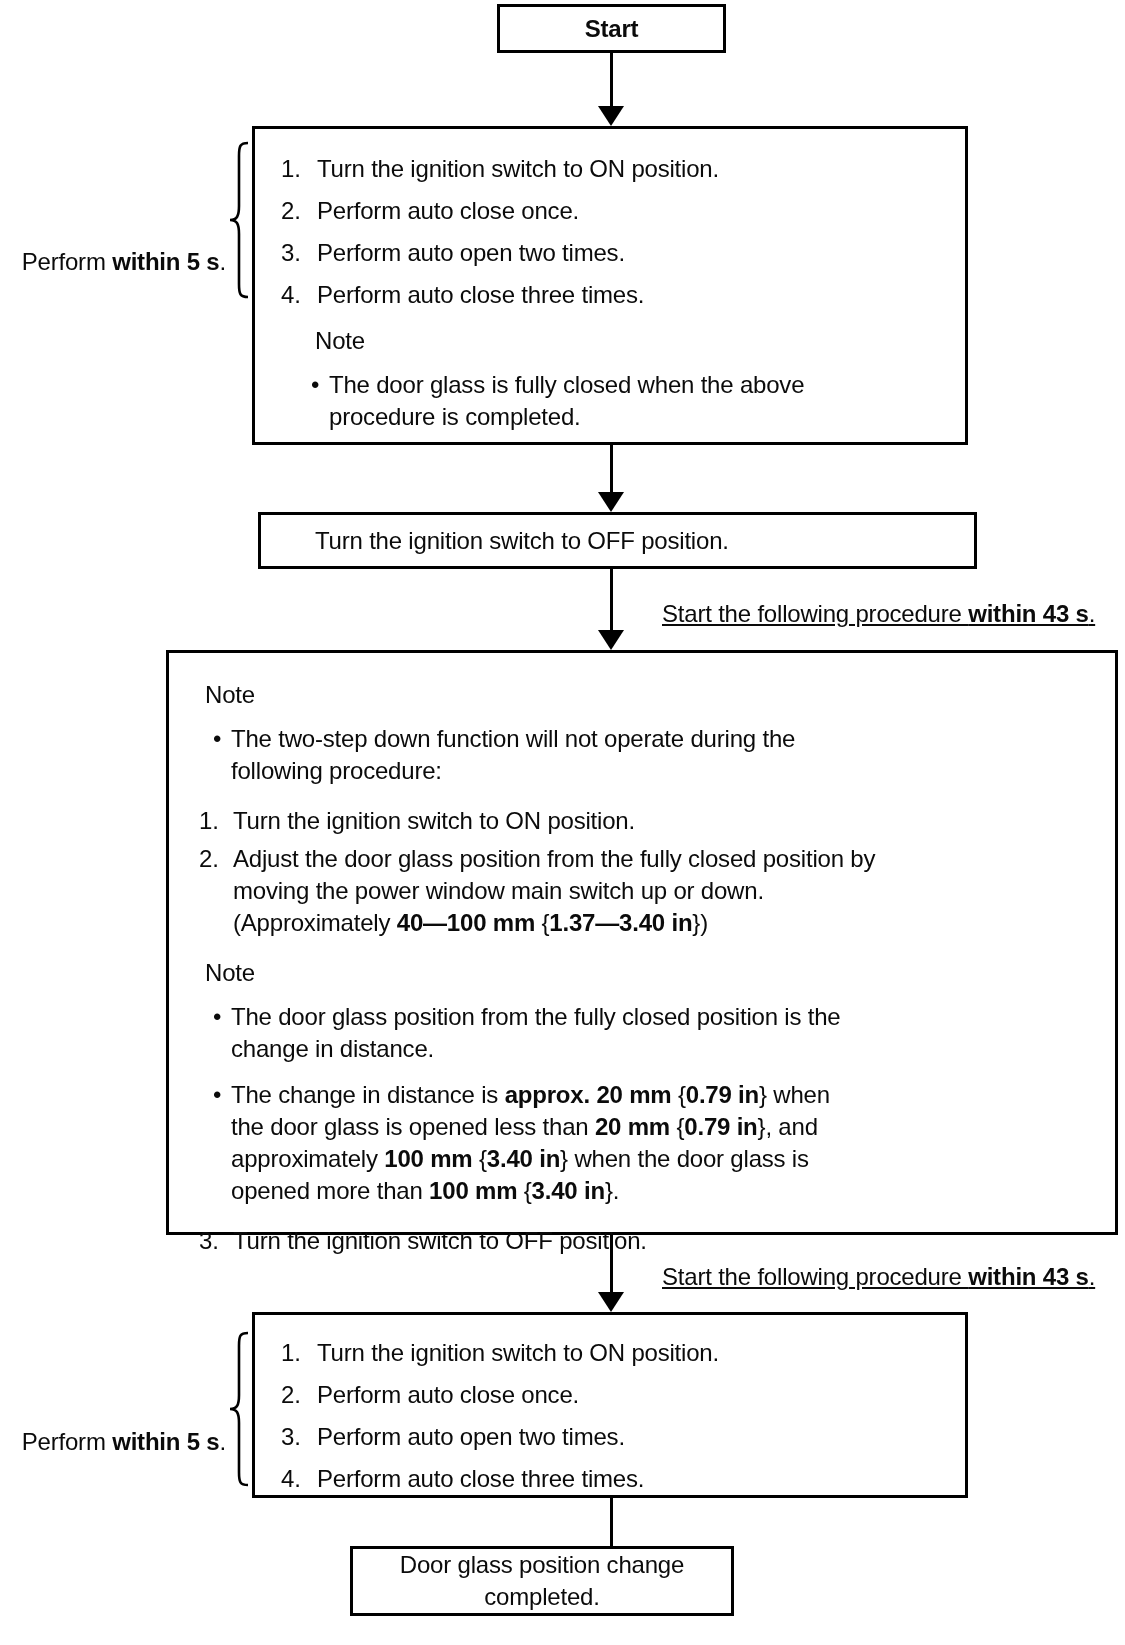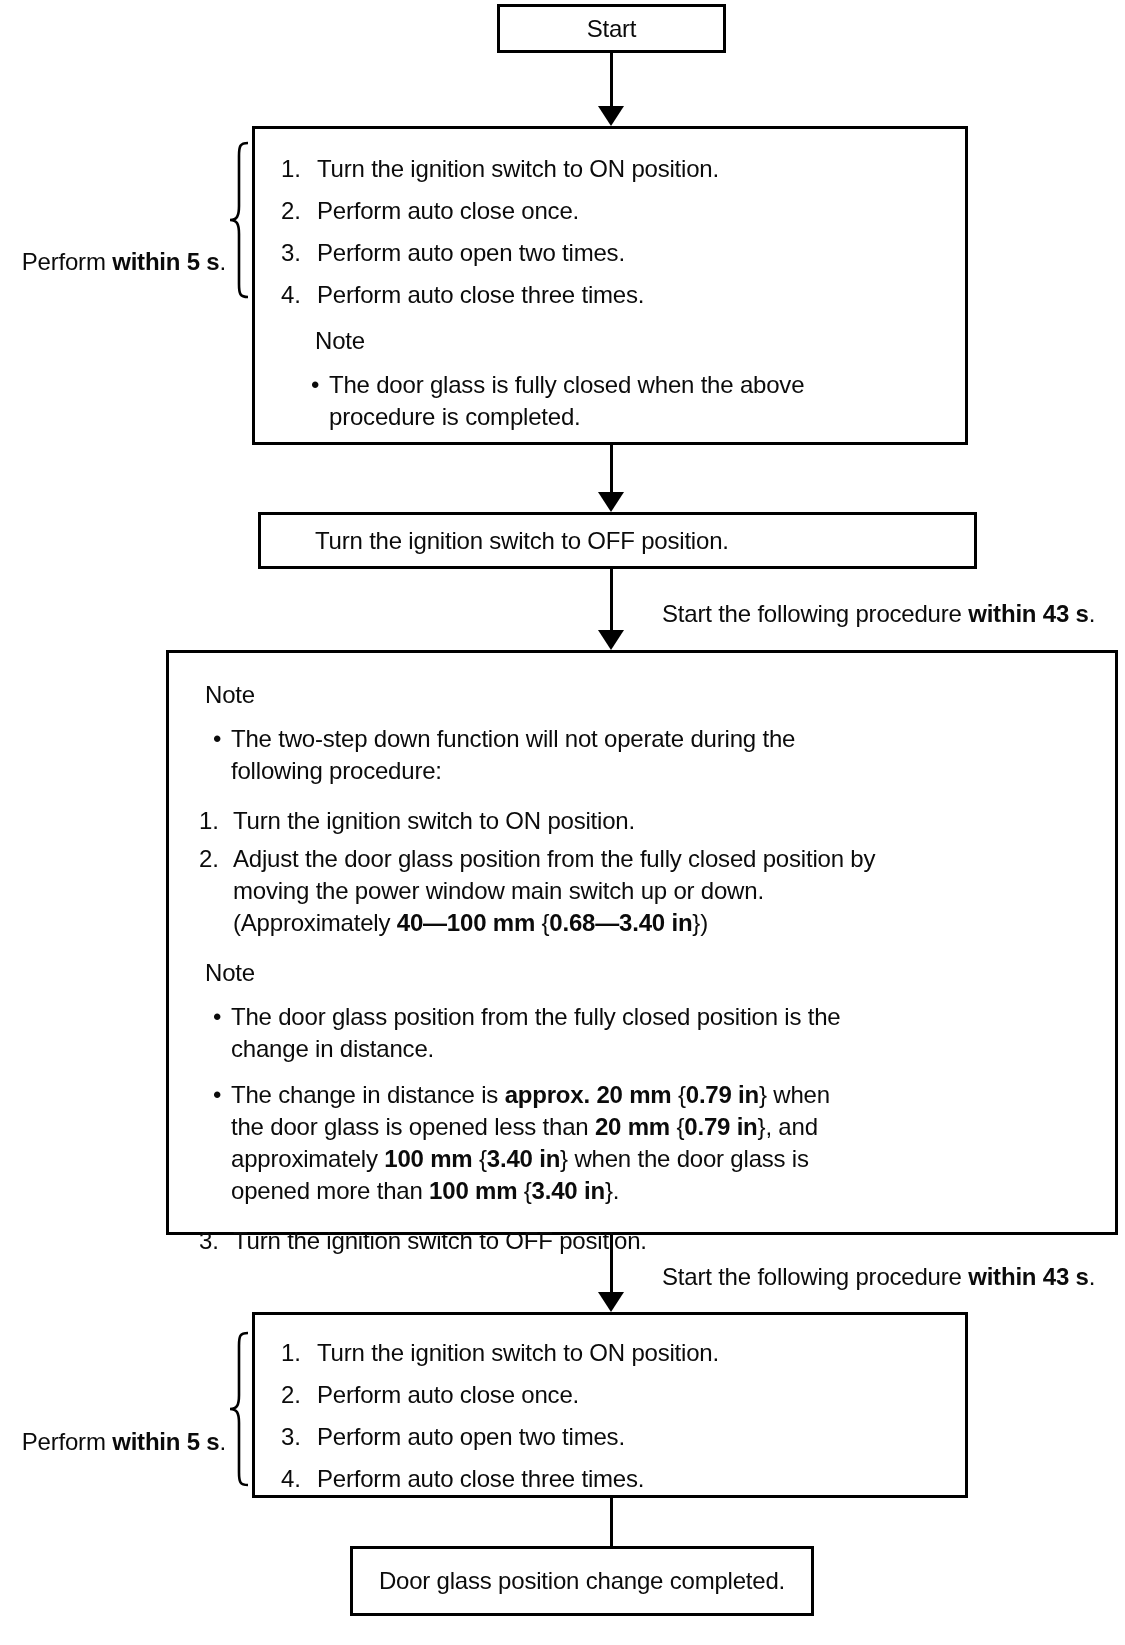--- a/index.html
+++ b/index.html
@@ -17,38 +17,38 @@
   .left-center{display:flex; align-items:center;}
   .pre{white-space:pre-line;}
   b{font-weight:700;}
   .item-row{display:flex; margin-bottom:10px;}
   .item-num{flex:0 0 36px;}
   .item-text{flex:1;}
   .bullet-row{display:flex;}
   .bullet-dot{flex:0 0 18px;}
   .note-title{margin:12px;}
   .side-label{position:absolute; text-align:right; width:224px; left:2px;margin-top:40px;}
-  .float-label{position:absolute; white-space:nowrap;}
+  .float-label{position:absolute; white-space:nowrap;text-decoration:underline;}
   .brace{position:absolute;}
   
   #box1-content{padding:24px 20px 0 26px;}
   #box1 .note-block{margin-left:22px;}
   #box4-content{padding:22px 20px 0 26px;}
   #box3-content{padding:14px 24px 0 30px;}
   #box3 .note-title{margin-left:6px;}
   #box3 .bullet-row{margin-left:14px;}
   #box3 .item-row{margin-bottom:0;}
   #box3 .item-num{flex:0 0 34px;}
 </style>
 </head>
 <body>
 
 <div id="canvas">
 
-  <div class="box center-txt" id="start-box" style="left:497px; top:4px; width:229px; height:49px;">
+  <div class="box center-txt" id="start-box" style="left:497px; top:4px; width:229px; height:49px;font-weight:bold;">
     <span>Start</span>
   </div>
 
   <div class="vline" style="left:610px; top:53px; height:54px;"></div>
   <div class="ahead" style="left:598px; top:106px;"></div>
 
   <div class="box" id="box1" style="left:252px; top:126px; width:716px; height:319px;">
     <div id="box1-content">
       <div class="item-row">
         <span class="item-num">1.</span>
@@ -102,21 +102,21 @@
 following procedure:</span>
       </div>
       <div class="item-row" style="margin-top:18px;">
         <span class="item-num">1.</span>
         <span class="item-text pre"><span>Turn the ignition switch to ON position.</span></span>
       </div>
       <div class="item-row" style="margin-top:6px;">
         <span class="item-num">2.</span>
         <span class="item-text pre"><span>Adjust the door glass position from the fully closed position by
 moving the power window main switch up or down.
-(Approximately </span><b>40—100 mm</b><span> {</span><b>0.68—3.40 in</b><span>})</span></span>
+(Approximately </span><b>40—100 mm</b><span> {</span><b>1.37—3.40 in</b><span>})</span></span>
       </div>
       <div class="note-title" style="margin-top:18px;">Note</div>
       <div class="bullet-row" style="margin-top:4px;">
         <span class="bullet-dot">•</span>
         <span class="item-text pre"><span>The door glass position from the fully closed position is the
 change in distance.</span></span>
       </div>
       <div class="bullet-row" style="margin-top:14px;">
         <span class="bullet-dot">•</span>
         <span class="item-text pre"><span>The change in distance is </span><b>approx. 20 mm</b><span> {</span><b>0.79 in</b><span>} when
@@ -157,17 +157,17 @@
   </div>
 
   <div class="side-label" style="top:1386px;"><span>Perform </span><b>within 5 s</b><span>.</span></div>
   <svg class="brace" style="left:227px; top:1330px;" width="24" height="158" viewBox="0 0 24 160" preserveAspectRatio="none">
     <path d="M 21,3 C 13,3 12,6 12,16 L 12,66 C 12,76 10,80 3,80 C 10,80 12,84 12,94 L 12,144 C 12,154 13,157 21,157" fill="none" stroke="#000" stroke-width="2.6"></path>
   </svg>
 
   <div class="vline" style="left:610px; top:1498px; height:54px;"></div>
   <div class="ahead" style="left:598px; top:1550px;"></div>
 
-  <div class="box center-txt" id="box5" style="left:350px; top:1546px; width:464px; height:70px;">
+  <div class="box center-txt" id="box5" style="left:350px; top:1546px; width:384px; height:70px;align-items:flex-end;">
     <span>Door glass position change completed.</span>
   </div>
 
 </div>
 
 </body></html>

